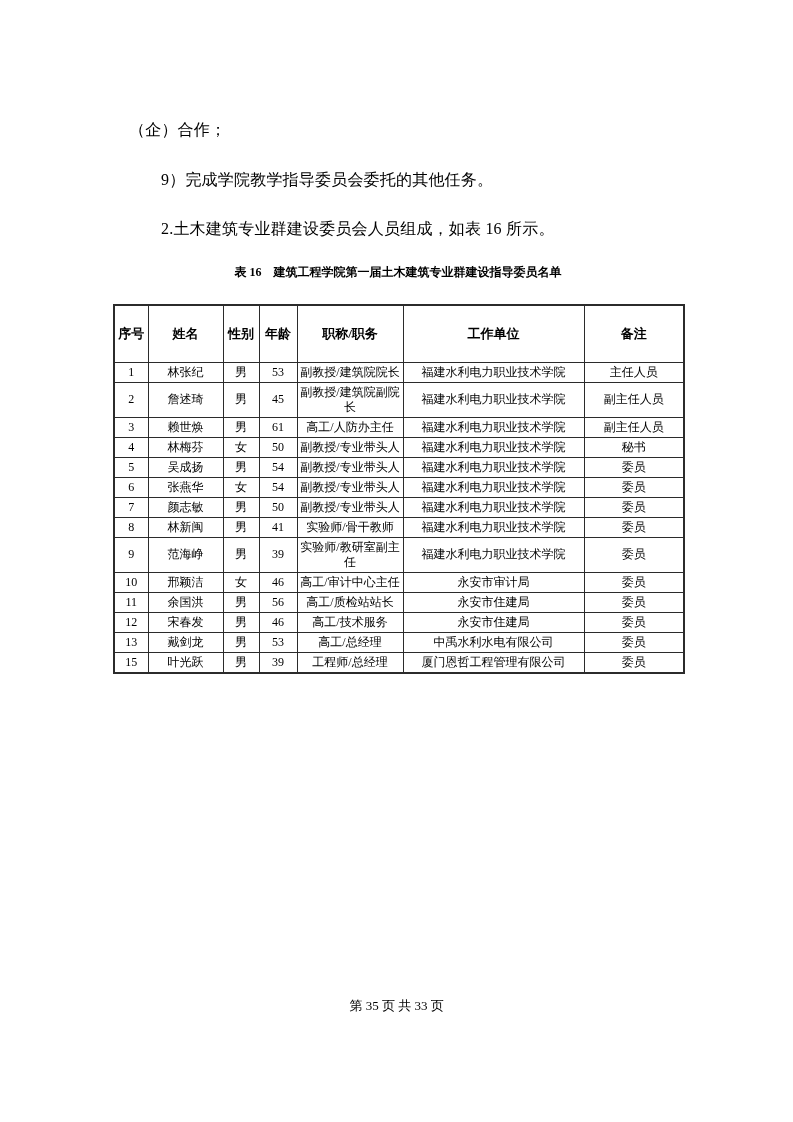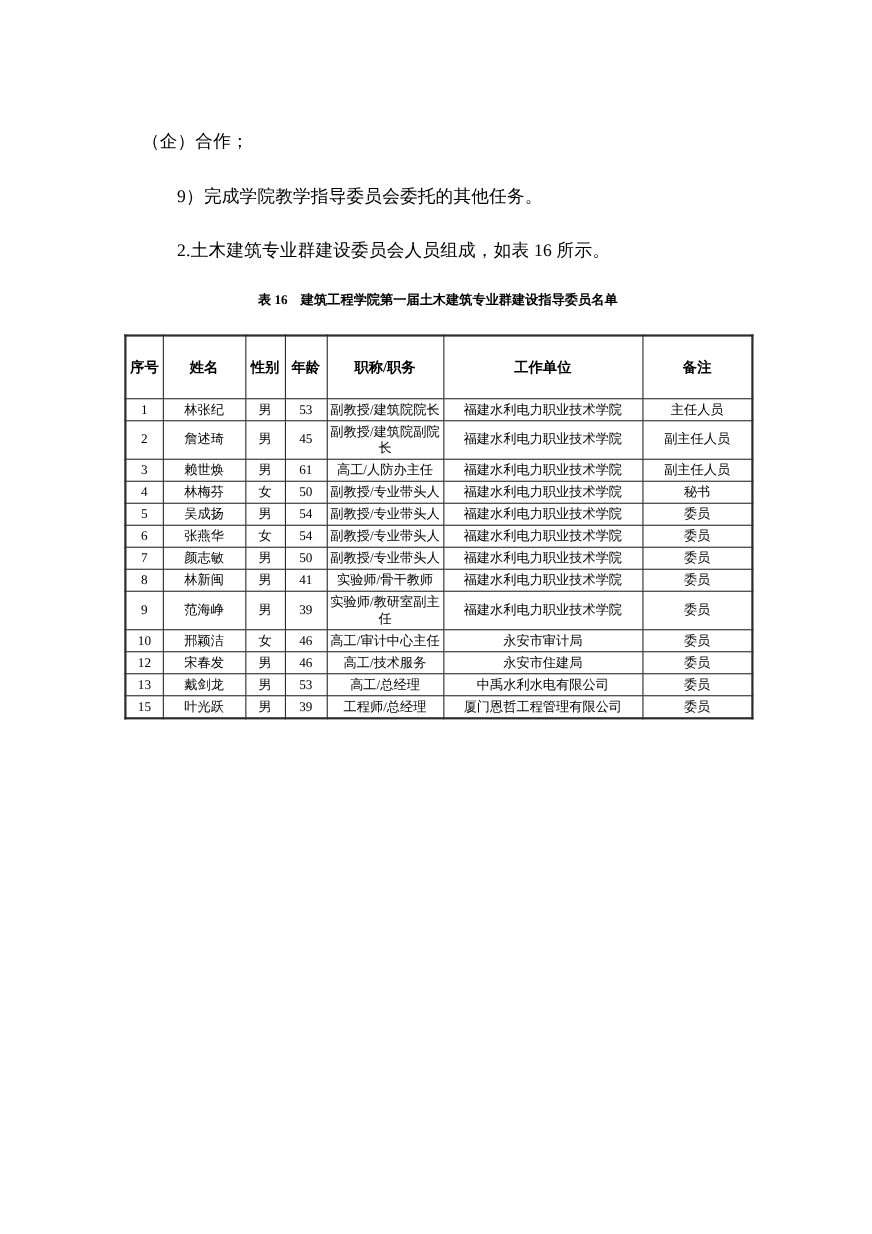--- a/index.html
+++ b/index.html
@@ -201,20 +201,29 @@
           <tr>
             <td class="c0">10</td>
             <td class="c1">邢颖洁</td>
             <td class="c2">女</td>
             <td class="c3">46</td>
             <td class="c4">高工/审计中心主任</td>
             <td class="c5">永安市审计局</td>
             <td class="c6">委员</td>
           </tr>
 
+          <tr>
+            <td class="c0">11</td>
+            <td class="c1">余国洪</td>
+            <td class="c2">男</td>
+            <td class="c3">56</td>
+            <td class="c4">高工/质检站站长</td>
+            <td class="c5">永安市住建局</td>
+            <td class="c6">委员</td>
+          </tr>
 
           <tr>
             <td class="c0">12</td>
             <td class="c1">宋春发</td>
             <td class="c2">男</td>
             <td class="c3">46</td>
             <td class="c4">高工/技术服务</td>
             <td class="c5">永安市住建局</td>
             <td class="c6">委员</td>
           </tr>
@@ -236,13 +245,14 @@
             <td class="c2">男</td>
             <td class="c3">39</td>
             <td class="c4">工程师/总经理</td>
             <td class="c5">厦门恩哲工程管理有限公司</td>
             <td class="c6">委员</td>
           </tr>
         </tbody>
     </table>
   </div>
 
+  <div class="footer">第 35 页 共 33 页</div>
 </div>
 
 </body></html>

